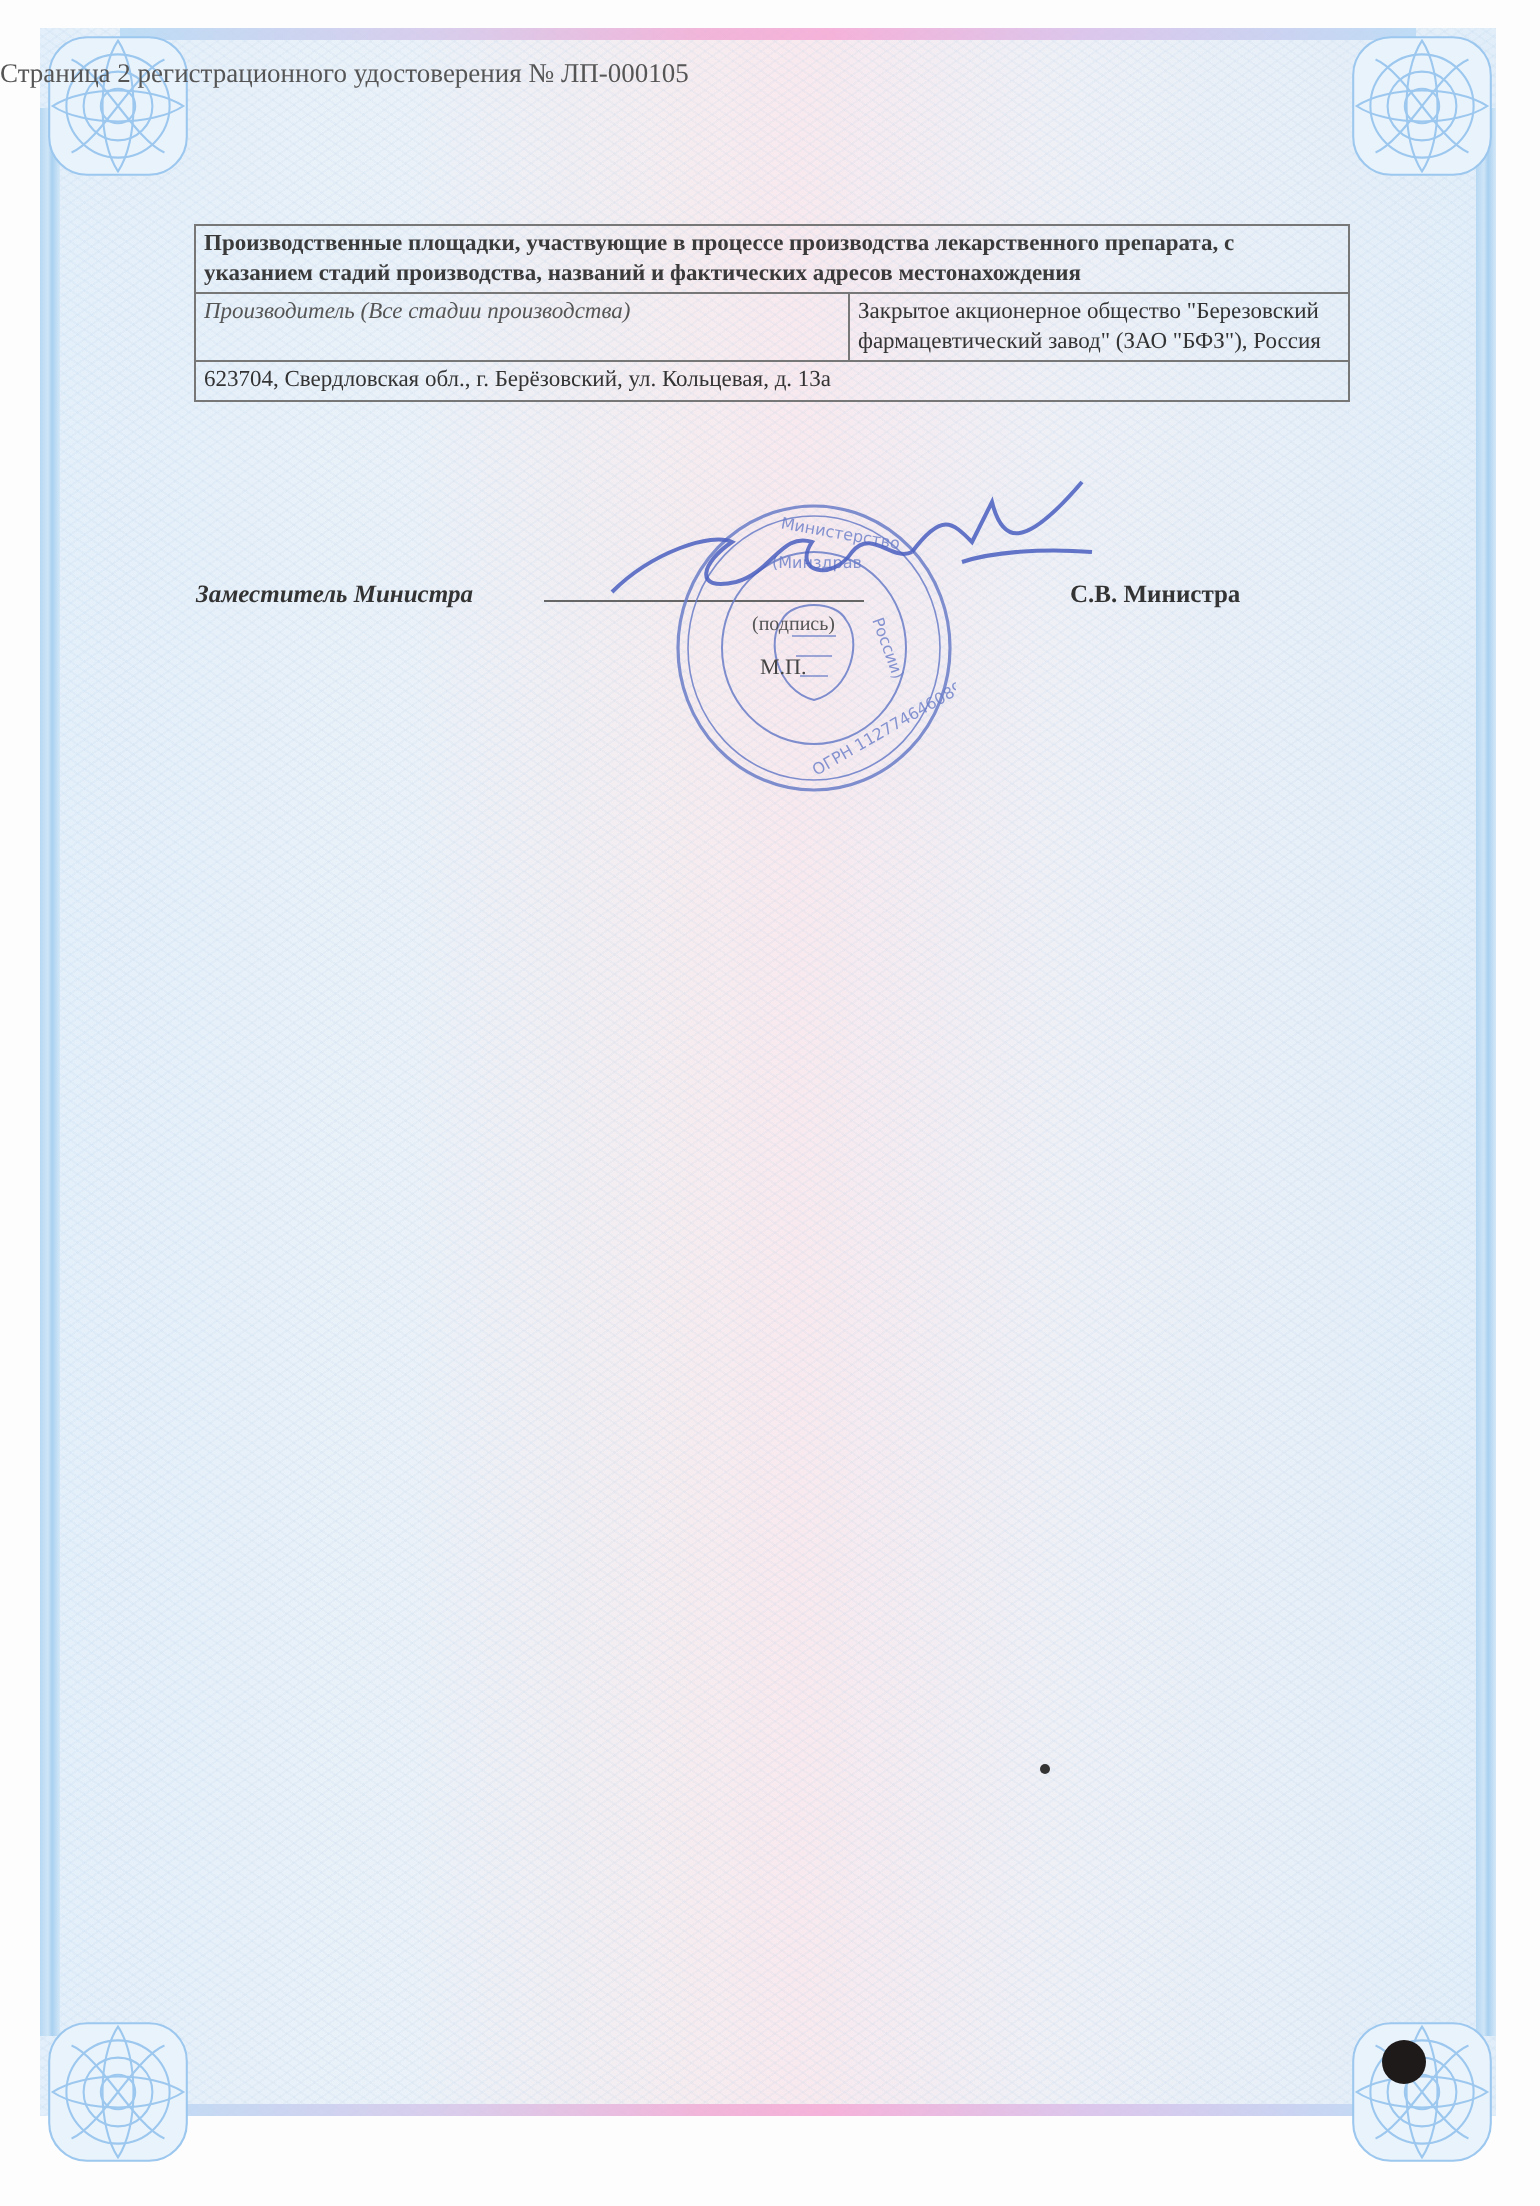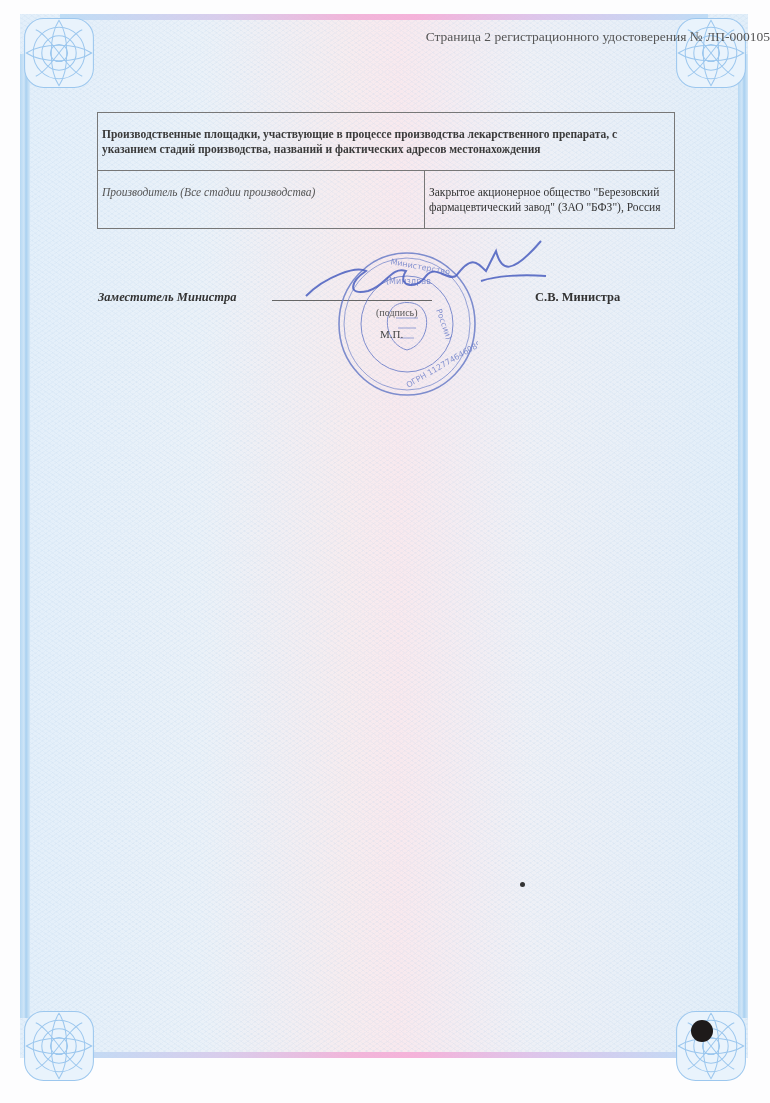--- a/index.html
+++ b/index.html
@@ -31,30 +31,30 @@
   .corner {
     position: absolute; width: 86px; height: 86px;
   }
   .corner svg { width: 100%; height: 100%; }
   .c-tl { left: 16px; top: 10px; }
   .c-tr { right: 16px; top: 10px; }
   .c-bl { left: 16px; bottom: 14px; }
   .c-br { right: 16px; bottom: 14px; }
 
   .page-header {
-    position: absolute; top: 29px; left: 0; width: 770px; text-align: right;
+    position: absolute; top: 29px; left: 0; width: 770px; text-align: left;
     font-size: 13.5px; color: #555;
   }
 
   table.sites {
     position: absolute; left: 97px; top: 112px; width: 578px;
     border-collapse: collapse; font-size: 11.5px; color: #333;
   }
   table.sites td {
-    border: 1px solid #777; padding: 14px 4px; vertical-align: top; line-height: 14.5px;
+    border: 1px solid #777; padding: 2px 4px; vertical-align: top; line-height: 14.5px;
   }
   .head-cell { font-weight: bold; color: #3a3a3a; }
   .role-cell { font-style: italic; color: #555; width: 318px; margin-left: 38px; }
 
   .sign-row {
     position: absolute; top: 290px; left: 98px; width: 560px; font-size: 12.5px;
     font-weight: bold; color: #333;
   }
   .sign-title { position: absolute; left: 0; top: 0; font-style: italic; }
   .sign-name { position: absolute; left: 437px; top: 0; }
@@ -148,20 +148,23 @@
 <div class="page-header">Страница 2 регистрационного удостоверения № ЛП-000105</div>
 
 <table class="sites">
   <tbody>
       <tr>
     <td colspan="2" class="head-cell">Производственные площадки, участвующие в процессе производства лекарственного препарата, с указанием стадий производства, названий и фактических адресов местонахождения</td>
   </tr>
   <tr>
     <td class="role-cell">Производитель (Все стадии производства)</td>
     <td>Закрытое акционерное общество "Березовский фармацевтический завод" (ЗАО "БФЗ"), Россия</td>
+  </tr>
+  <tr>
+    <td colspan="2">623704, Свердловская обл., г. Берёзовский, ул. Кольцевая, д. 13а</td>
   </tr>
 </tbody>
   </table>
 
 <div class="sign-row">
   <span class="sign-title">Заместитель Министра</span>
   <span class="sign-name">С.В. Министра</span>
 </div>
 <div class="sign-line"></div>
 

